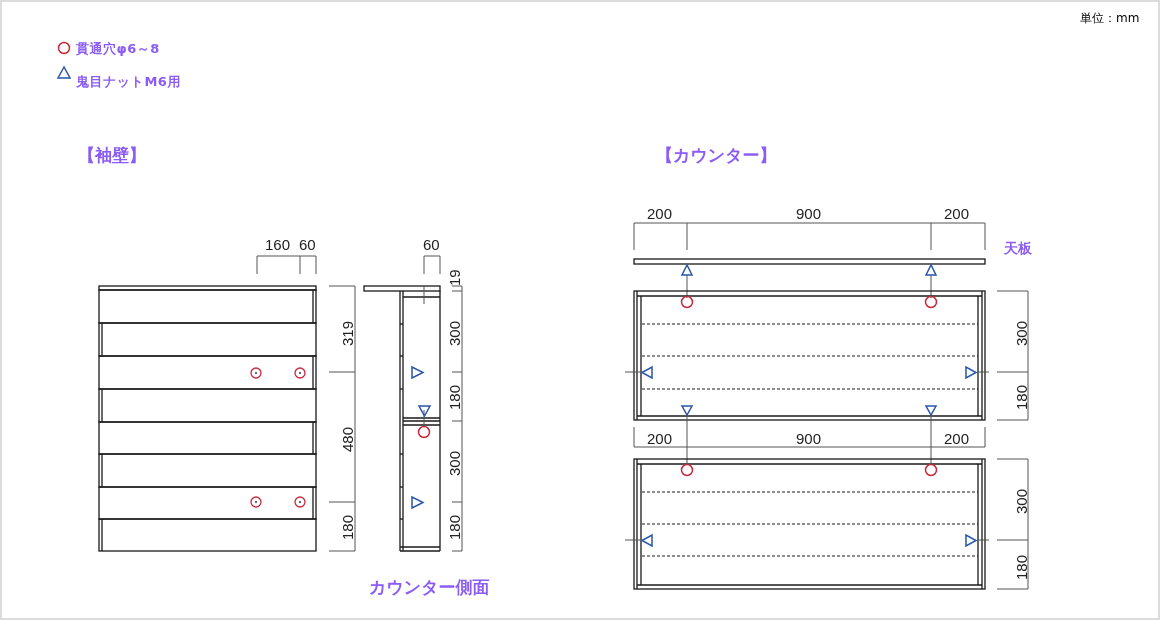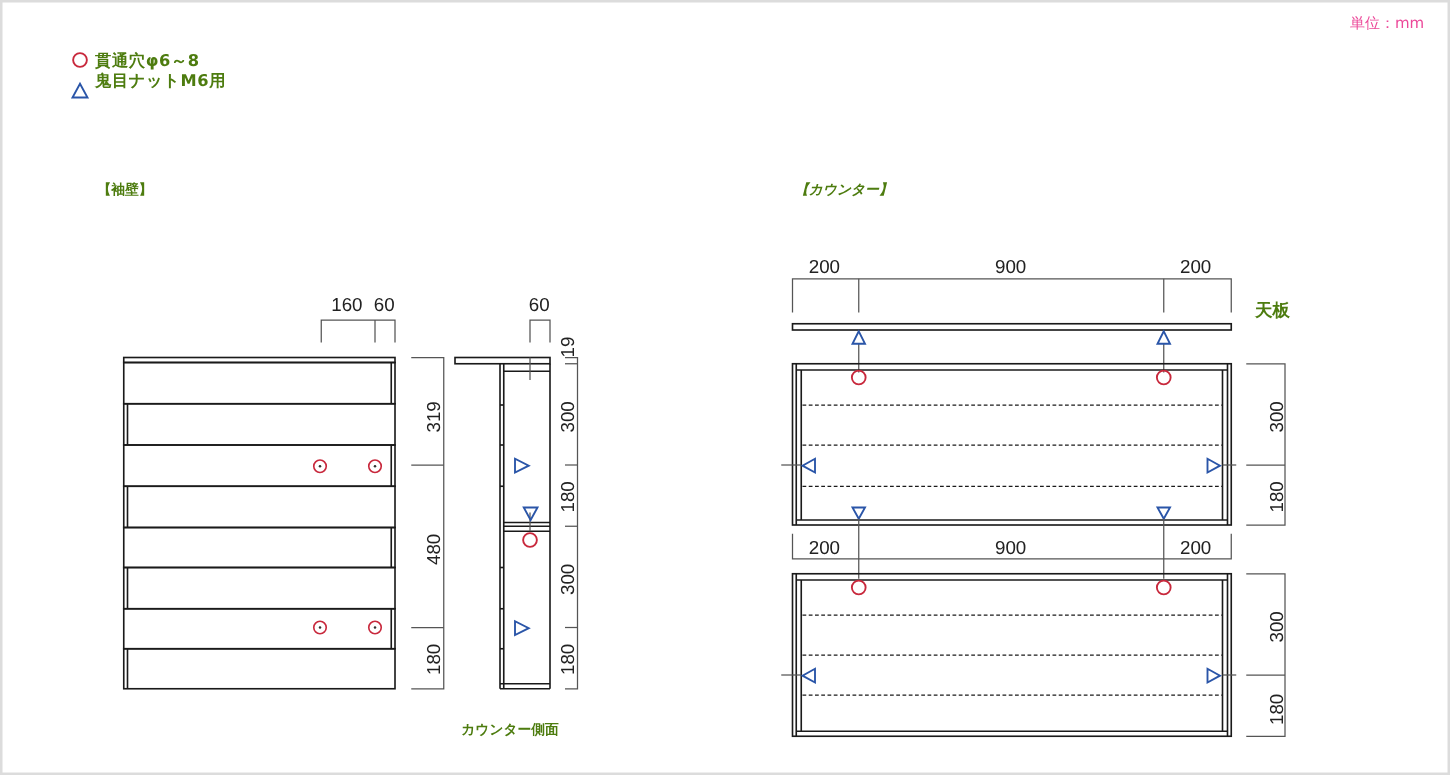--- a/index.html
+++ b/index.html
@@ -1,41 +1,41 @@
 <!DOCTYPE html>
 <html><head>
 <meta charset="utf-8">
 <style>
   html, body { margin:0; padding:0; background:#ffffff; }
   body { width:1160px; height:620px; overflow:hidden; position:relative;
          font-family:"DejaVu Sans", "Liberation Sans", sans-serif; }
   .frame { position:absolute; left:0; top:0; width:1156px; height:616px;
            border:2px solid #dcdcdc; background:#fff; }
   svg { position:absolute; left:0; top:0; }
-  .t { position:absolute; white-space:nowrap; color:#4d7c0f; }
-  .unit { font-size:12px; color:#ec4899; }
+  .t { position:absolute; white-space:nowrap; color:#8b5cf6; }
+  .unit { font-size:12px; color:#000000; }
   .legend { font-size:13px; font-weight:bold; letter-spacing:0.5px; }
-  .title { font-size:11px; font-weight:bold; }
+  .title { font-size:17px; font-weight:bold; }
   .dim { font-family:"Liberation Sans Narrow","Liberation Sans", sans-serif; font-size:15px; color:#222; }
   .vdim { transform:rotate(-90deg); transform-origin:left top; }
 </style>
 </head>
 <body>
 
 <div class="frame"></div>
 
 <div class="t unit" style="left:1080px;top:10px;">単位：mm</div>
 
 <div>
   <div class="t legend" style="left:76px;top:40px;">貫通穴φ6～8</div>
-  <div class="t legend" style="left:76px;top:56px;text-align:center;">鬼目ナットM6用</div>
+  <div class="t legend" style="left:76px;top:73px;text-align:center;">鬼目ナットM6用</div>
 </div>
 
 <div class="t title" style="left:78px;top:144px;">【袖壁】</div>
-<div class="t title" style="left:636px;top:144px;font-style:italic;">【カウンター】</div>
+<div class="t title" style="left:656px;top:144px;">【カウンター】</div>
 <div class="t title" style="left:369px;top:576px;">カウンター側面</div>
 <div class="t title" style="left:1004px;top:240px;font-size:14px;">天板</div>
 
 <div class="t dim" style="left:265px;top:236px;">160</div>
 <div class="t dim" style="left:299px;top:236px;">60</div>
 <div class="t dim vdim" style="left:339px;top:346px;">319</div>
 <div class="t dim vdim" style="left:339px;top:452px;">480</div>
 <div class="t dim vdim" style="left:339px;top:540px;">180</div>
 
 <div class="t dim" style="left:423px;top:236px;">60</div>

